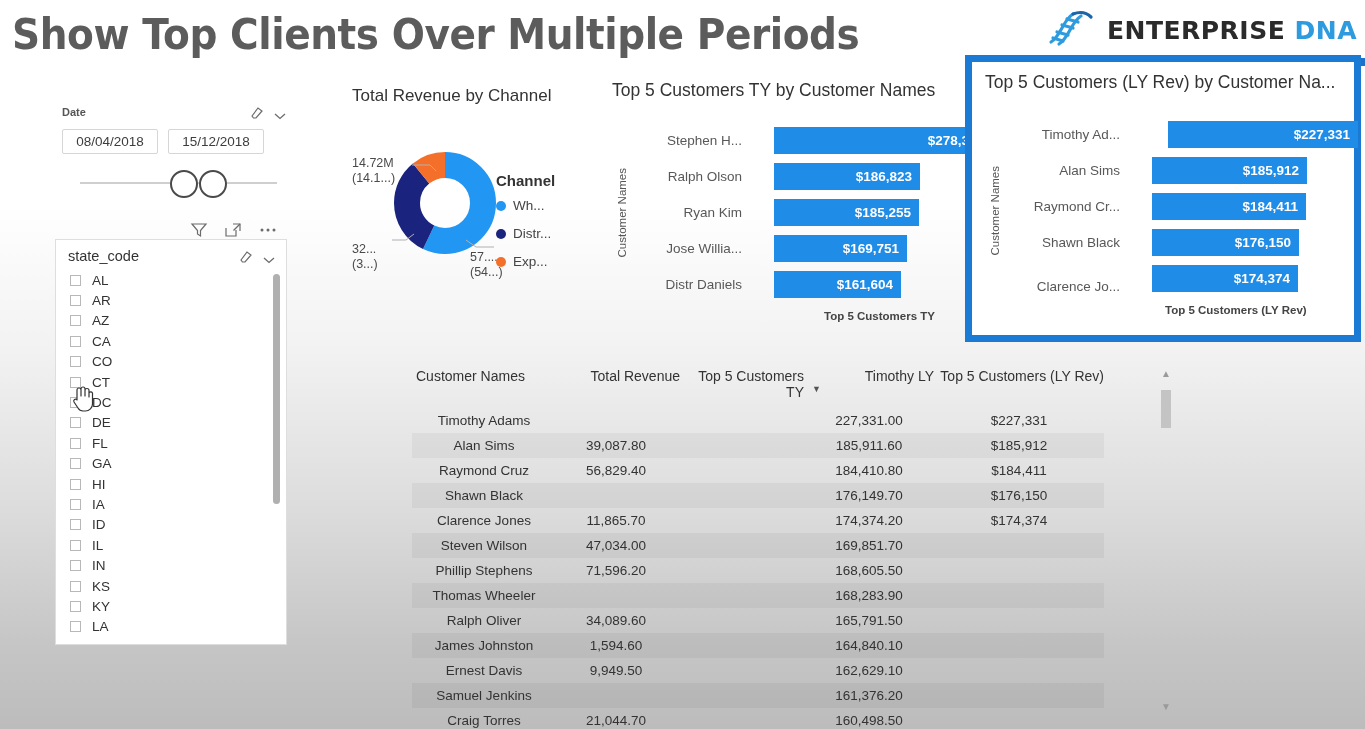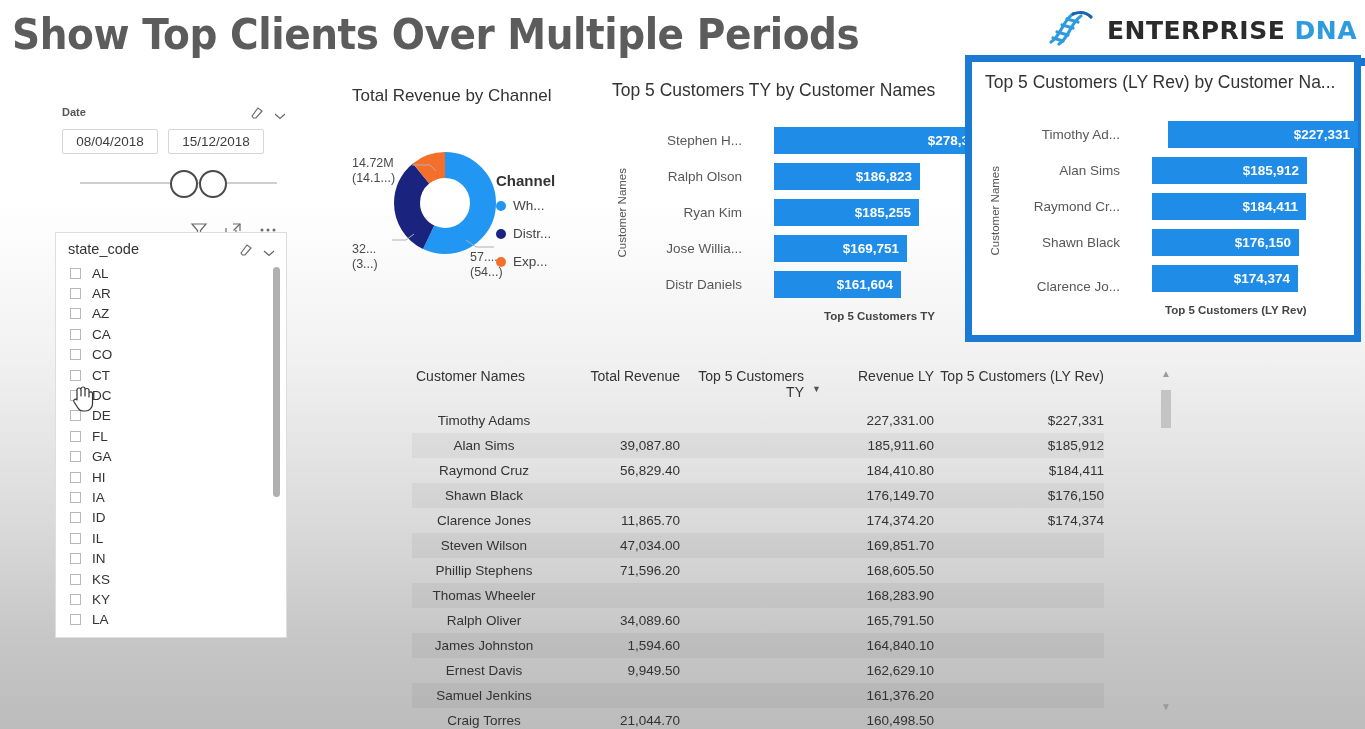--- a/index.html
+++ b/index.html
@@ -37,21 +37,21 @@
   .slider-wrap{position:relative;height:46px;margin-top:6px;}
   .slider-track{position:absolute;left:18px;right:10px;top:22px;height:2px;background:#cfcfcf;}
   .slider-knob{
     position:absolute;top:10px;width:28px;height:28px;border-radius:50%;
     border:2.5px solid #4a4a4a;background:#fff;box-sizing:border-box;
   }
 
   
   #state-tools{position:absolute;left:190px;top:222px;display:flex;gap:16px;align-items:center;color:#6b6b6b;}
   #state-slicer{
-    position:absolute;left:55px;top:232px;width:232px;height:406px;
+    position:absolute;left:55px;top:239px;width:232px;height:406px;
     background:#fff;border:1px solid #dedede;box-sizing:border-box;
   }
   #state-slicer .shead{
     display:flex;align-items:center;justify-content:space-between;
     padding:8px 10px 4px 12px;
   }
   #state-slicer .shead .t{font-size:14.5px;color:#333;font-weight:normal;}
   .state-list{padding:2px 0 0 14px;}
   .state-item{display:flex;align-items:center;gap:11px;height:20.4px;}
   .cbox{width:11px;height:11px;border:1.3px solid #b8b8b8;background:#fff;box-sizing:border-box;}
@@ -97,21 +97,21 @@
   #table-visual{position:absolute;left:412px;top:364px;width:760px;}
   table{border-collapse:collapse;width:692px;table-layout:fixed;}
   th{
     font-size:14px;color:#333;font-weight:normal;padding:4px 0 8px 0;
     vertical-align:top;position:relative;
   }
   th.l{text-align:left;padding-left:4px;}
   th.r{text-align:right;}
   td{font-size:13.5px;color:#333;padding:3px 0;height:19px;}
   td.l{text-align:center;padding-left:4px;}
-  td.r{text-align:right;}
+  td.r{text-align:center;}
   tr.alt{background:rgba(0,0,0,0.045);}
   #sort-arrow{position:absolute;left:8px;top:20px;font-size:9px;color:#555;}
   #tbl-scroll{position:absolute;left:1157px;top:368px;width:18px;height:344px;}
   #tbl-thumb{position:absolute;left:4px;top:22px;width:10px;height:38px;background:#c4c4c4;}
   .sc-arrow{position:absolute;left:4px;font-size:10px;color:#9a9a9a;}
 </style>
 </head>
 <body>
 
 <div id="page-title">Show Top Clients Over Multiple Periods</div>
@@ -428,21 +428,21 @@
         <col style="width:124px">
         <col style="width:130px">
         <col style="width:170px">
     </colgroup>
     <thead>
       <tr>
         <th class="l">Customer Names</th>
         <th class="r">Total Revenue</th>
         <th class="r">Top 5 Customers TY</th>
         <th class="r">
-          <span>Revenue LY</span>
+          <span>Timothy LY</span>
           <span id="sort-arrow">▼</span>
         </th>
         <th class="r">Top 5 Customers (LY Rev)</th>
       </tr>
     </thead>
     <tbody id="tbody">
         <tr>
           <td class="l">Timothy Adams</td>
           <td class="r"></td>
           <td class="r"></td>

